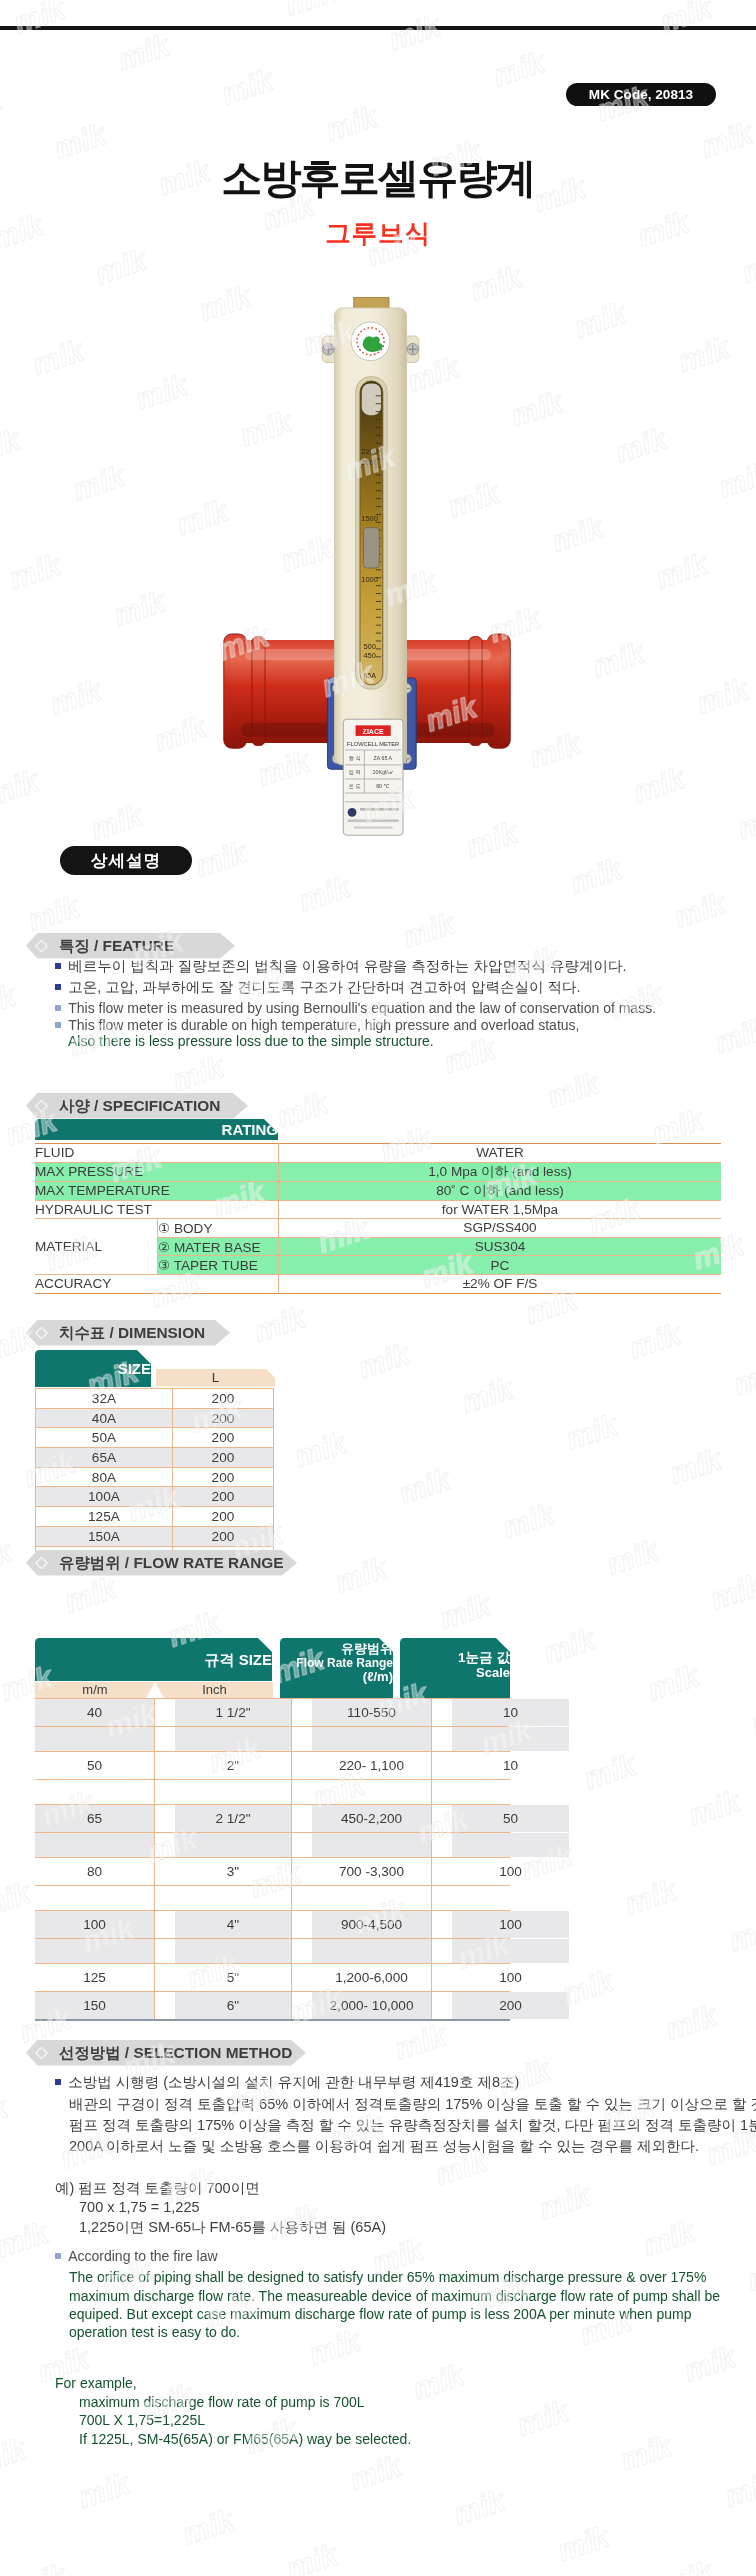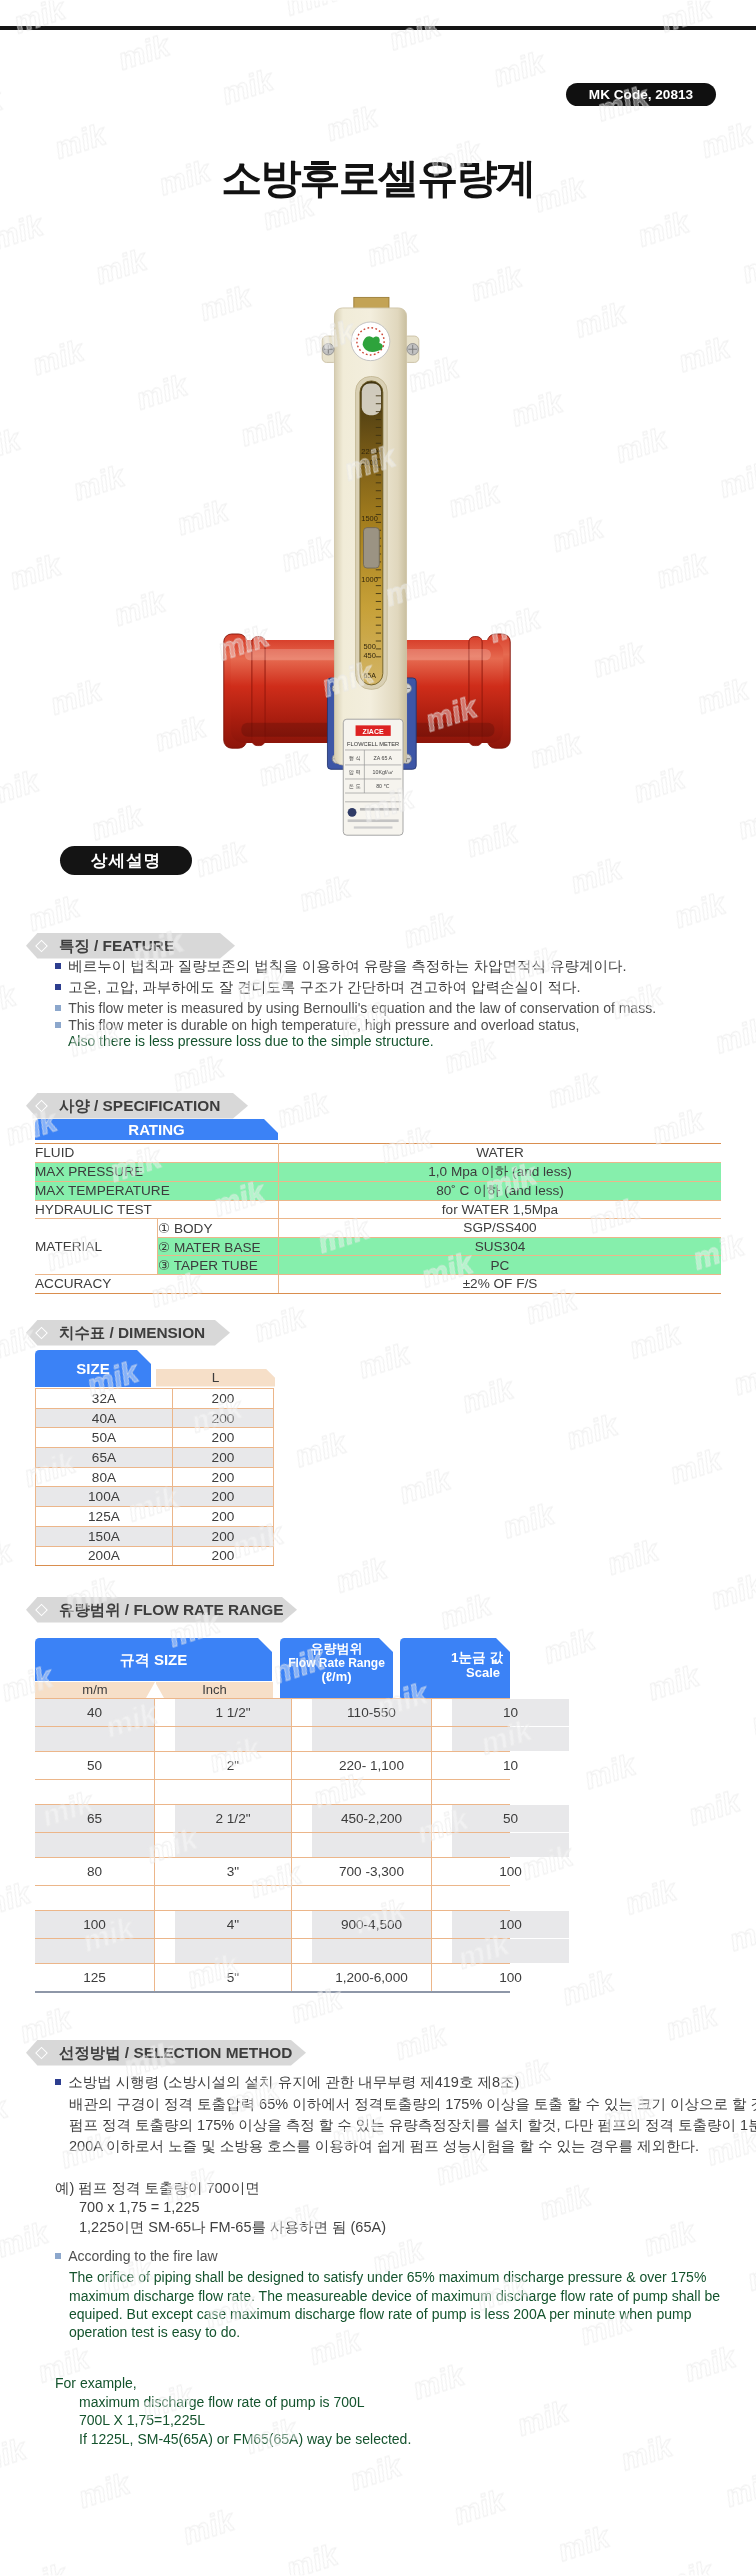--- a/index.html
+++ b/index.html
@@ -34,21 +34,21 @@
   
   .li{position:absolute;font-size:14.5px;color:#3f3f3f;white-space:nowrap;}
   .li .sq{display:inline-block;width:6.2px;height:6.2px;margin:0 7px 1.8px 0;vertical-align:middle;}
   .sq.navy{background:#2d3e8f;}
   .sq.steel{background:#8ca7cc;}
   .li.en{font-size:14px;color:#4f4f4f;}
   .plain{position:absolute;font-size:14.5px;color:#3f3f3f;white-space:nowrap;}
   .plain.en{font-size:14px;color:#14532d;}
 
   
-  .oblock{position:absolute;background:#3b82f6;color:#fff;font-weight:bold;text-align:center;
+  .oblock{position:absolute;background:#0f766e;color:#fff;font-weight:bold;text-align:right;
           border-top-left-radius:4.4px;clip-path:polygon(0 0,calc(100% - 14px) 0,100% 14px,100% 100%,0 100%);}
   .pblock{position:absolute;background:#f6dfc8;color:#3c3c3c;text-align:center;
           clip-path:polygon(0 0,calc(100% - 8.8px) 0,100% 8.8px,100% 100%,0 100%);}
 
   
   table.spec{position:absolute;left:35px;top:1143px;width:686px;border-collapse:collapse;
              font-size:13.6px;color:#3c3c3c;}
   table.spec td{height:17.6px;padding:0;border-top:0.9px solid #ecb68a;}
   table.spec tr:first-child td{border-top:1.8px solid #d98e4e;}
   table.spec tr:last-child td{border-bottom:1.8px solid #d98e4e;}
@@ -83,20 +83,21 @@
 </style>
 </head>
 <body>
 
 <div id="page">
 
   <div class="topbar"></div>
   <div class="mkbadge">MK Code, 20813</div>
 
   <div class="title">소방후로셀유량계</div>
+  <div class="subtitle">그루브식</div>
 
   <svg class="abs" style="left:222px;top:264px;" width="290" height="580" viewBox="0 0 330 660">
     <defs>
       <linearGradient id="gPipe" x1="0" y1="0" x2="0" y2="1">
         <stop offset="0" stop-color="#d8402c"></stop>
           <stop offset="0.18" stop-color="#e66a50"></stop>
         <stop offset="0.45" stop-color="#cf2d1a"></stop>
           <stop offset="0.8" stop-color="#a51c0e"></stop>
         <stop offset="1" stop-color="#8c150a"></stop>
       </linearGradient>
@@ -295,21 +296,21 @@
           <td>150A</td>
           <td>200</td>
         </tr>
     <tr>
           <td>200A</td>
           <td>200</td>
         </tr>
   </tbody>
     </table>
 
-  <div class="banner" style="left:26px;top:1597px;width:271px;">
+  <div class="banner" style="left:26px;top:1550px;width:271px;">
     <span>유량범위 / FLOW RATE RANGE</span>
   </div>
   <div class="oblock" style="left:35px;top:1638px;width:237px;height:43px;font-size:15px;line-height:43px;">규격 SIZE</div>
   <div class="pblock" style="left:35px;top:1682px;width:120px;height:16.7px;font-size:13px;line-height:16.7px;clip-path:none;">m/m</div>
   <div class="pblock" style="left:156px;top:1682px;width:117px;height:16.7px;font-size:13px;line-height:16.7px;clip-path:none;">Inch</div>
   <div class="notch"></div>
   <div class="oblock hline" style="left:280px;top:1638px;width:113px;height:60px;padding-top:4.4px;box-sizing:border-box;">
     <div style="font-size:13px;">유량범위</div>
     <div style="font-size:12px;font-weight:bold;">Flow Rate Range</div>
     <div style="font-size:13px;">(ℓ/m)</div>
@@ -378,20 +379,26 @@
         <div class="fc"></div>
         <div class="fc"></div>
         <div class="fc"></div>
         <div class="fc"></div>
       </div>
     <div class="frow data">
       <div class="fc">125</div>
         <div class="fc">5"</div>
       <div class="fc">1,200-6,000</div>
         <div class="fc">100</div>
+    </div>
+    <div class="frow data g">
+      <div class="fc">150</div>
+        <div class="fc">6"</div>
+      <div class="fc">2,000- 10,000</div>
+        <div class="fc">200</div>
     </div>
   </div>
 
   <div class="banner" style="left:26px;top:2040px;width:280px;">
     <span>선정방법 / SELECTION METHOD</span>
   </div>
   <div class="li" style="left:55px;top:2073px;">
     <span class="sq navy"></span><span>소방법 시행령 (소방시설의 설치 유지에 관한 내무부령 제419호 제8조)</span></div>
   <div class="plain" style="left:69px;top:2095px;">배관의 구경이 정격 토출압력 65% 이하에서 정격토출량의 175% 이상을 토출 할 수 있는 크기 이상으로 할 것과</div>
   <div class="plain" style="left:69px;top:2116px;">펌프 정격 토출량의 175% 이상을 측정 할 수 있는 유량측정장치를 설치 할것, 다만 펌프의 정격 토출량이 1분당</div>

